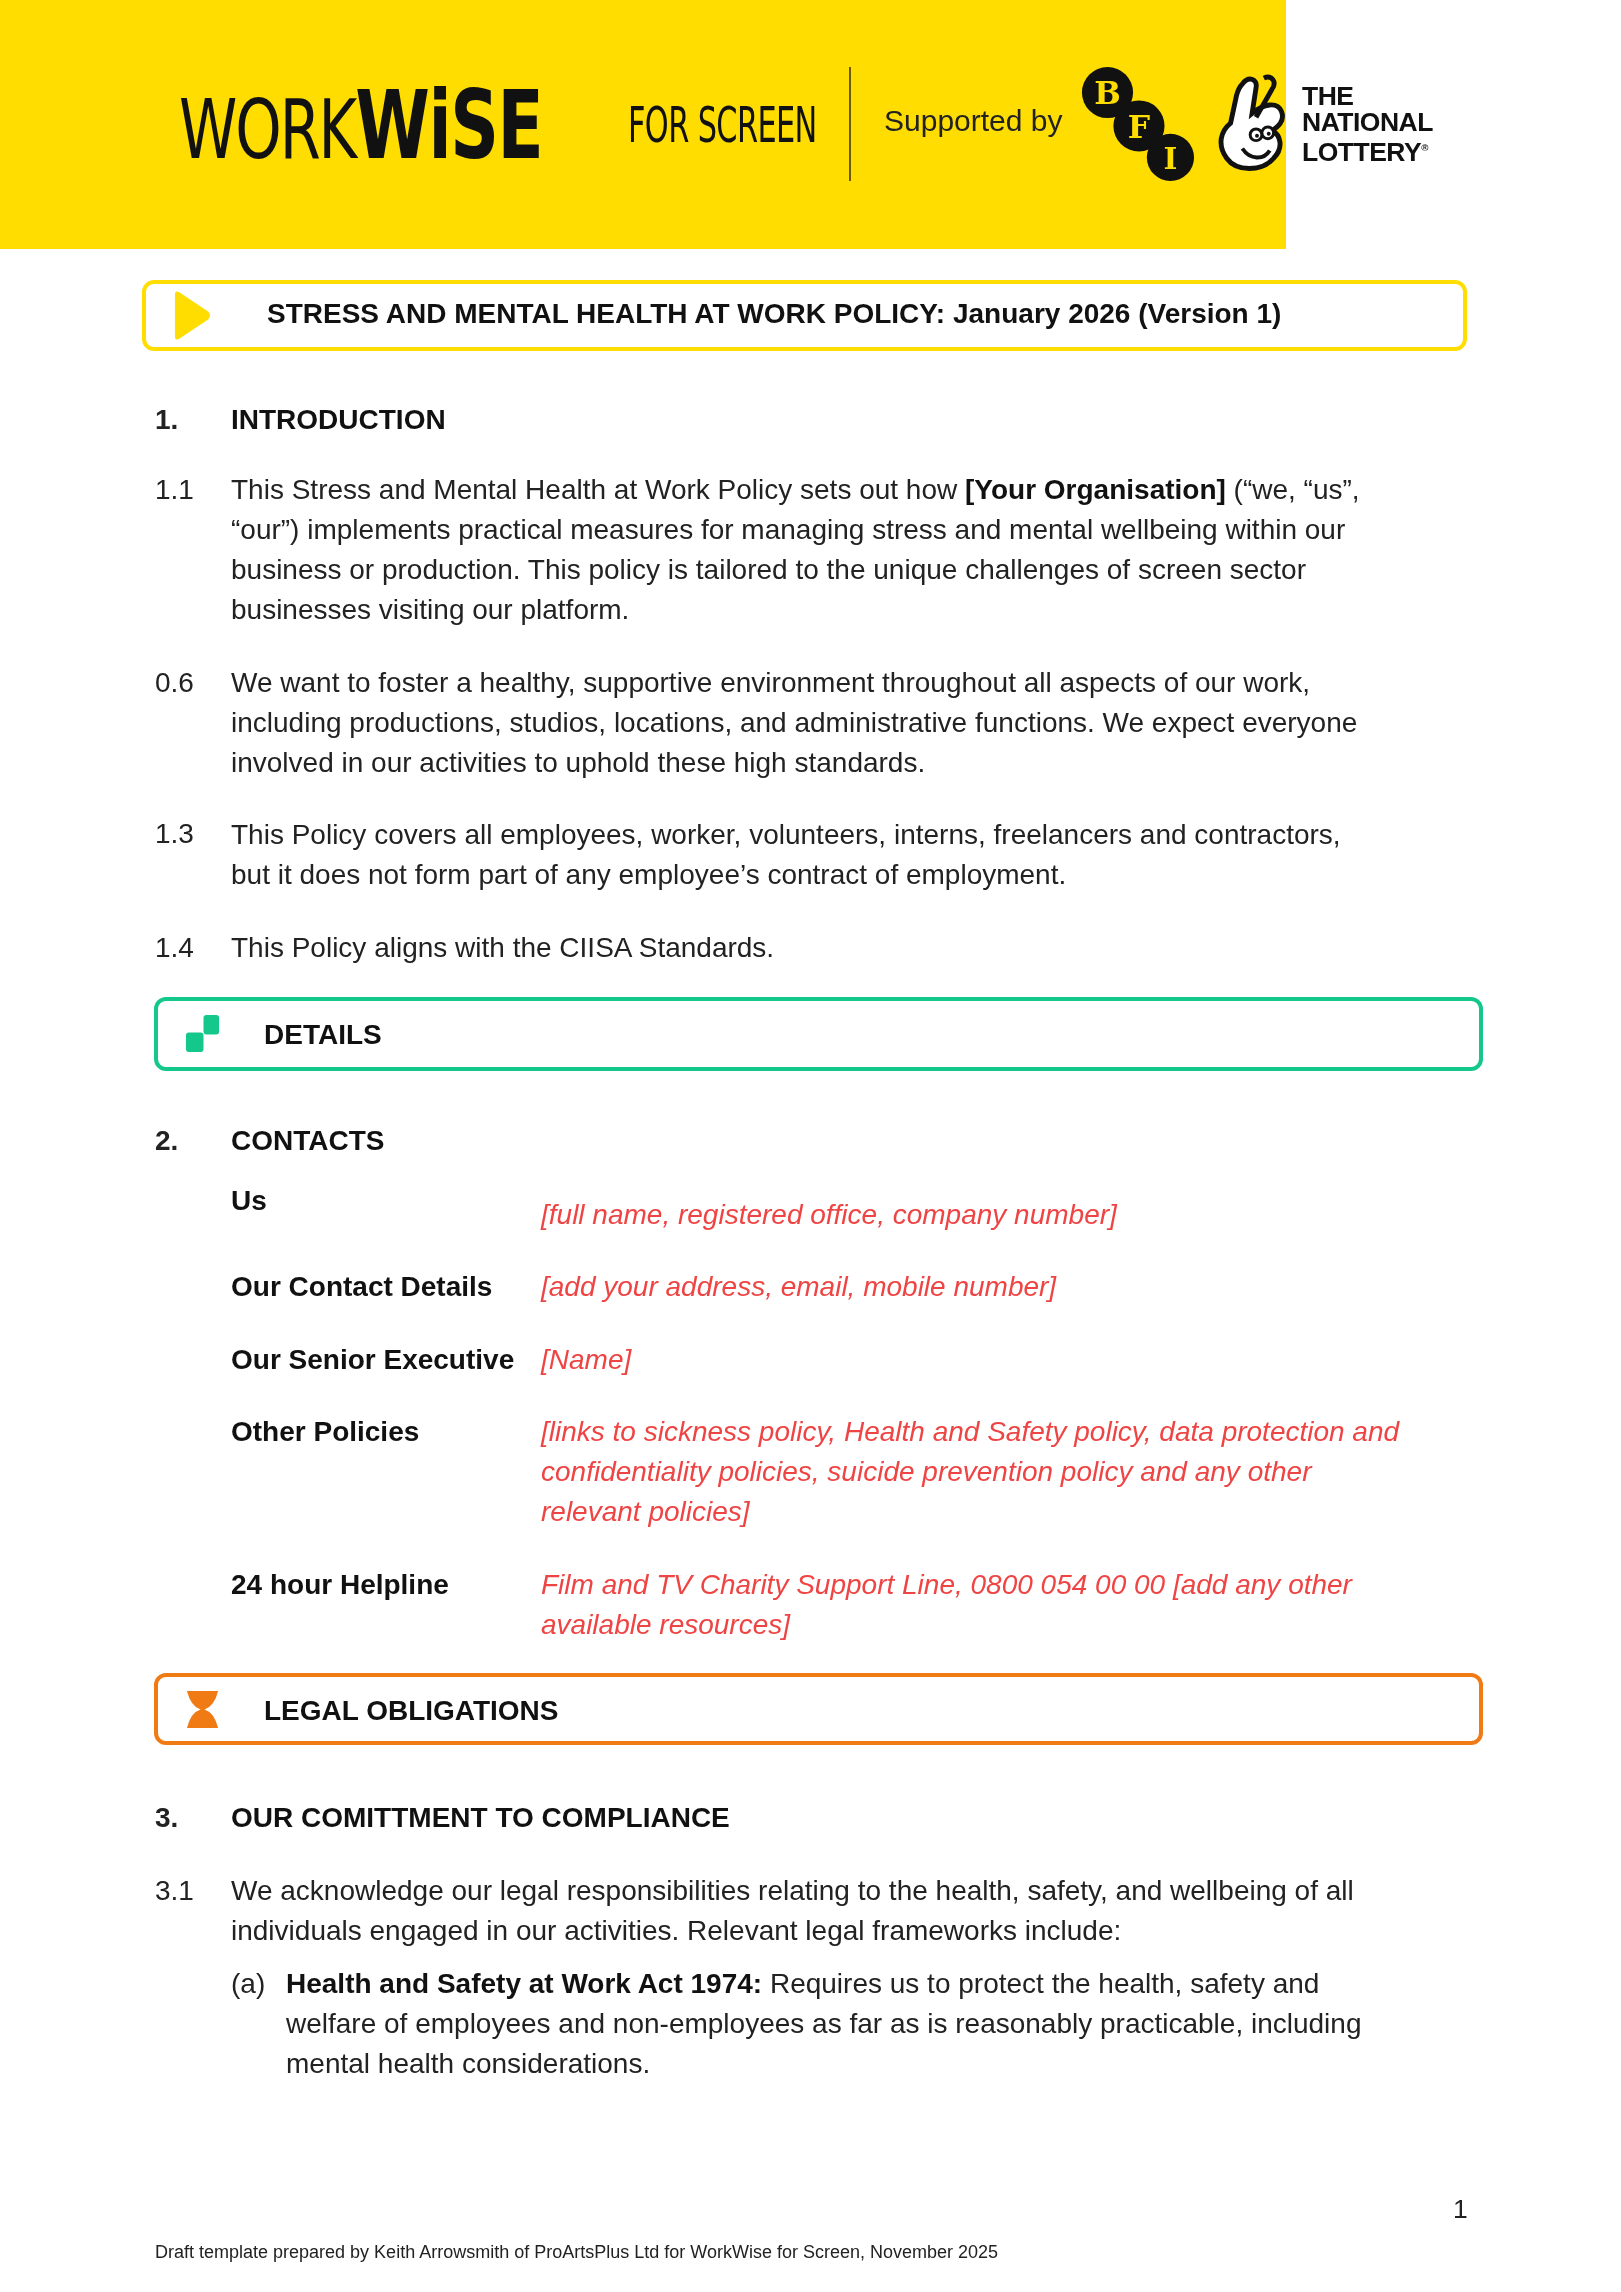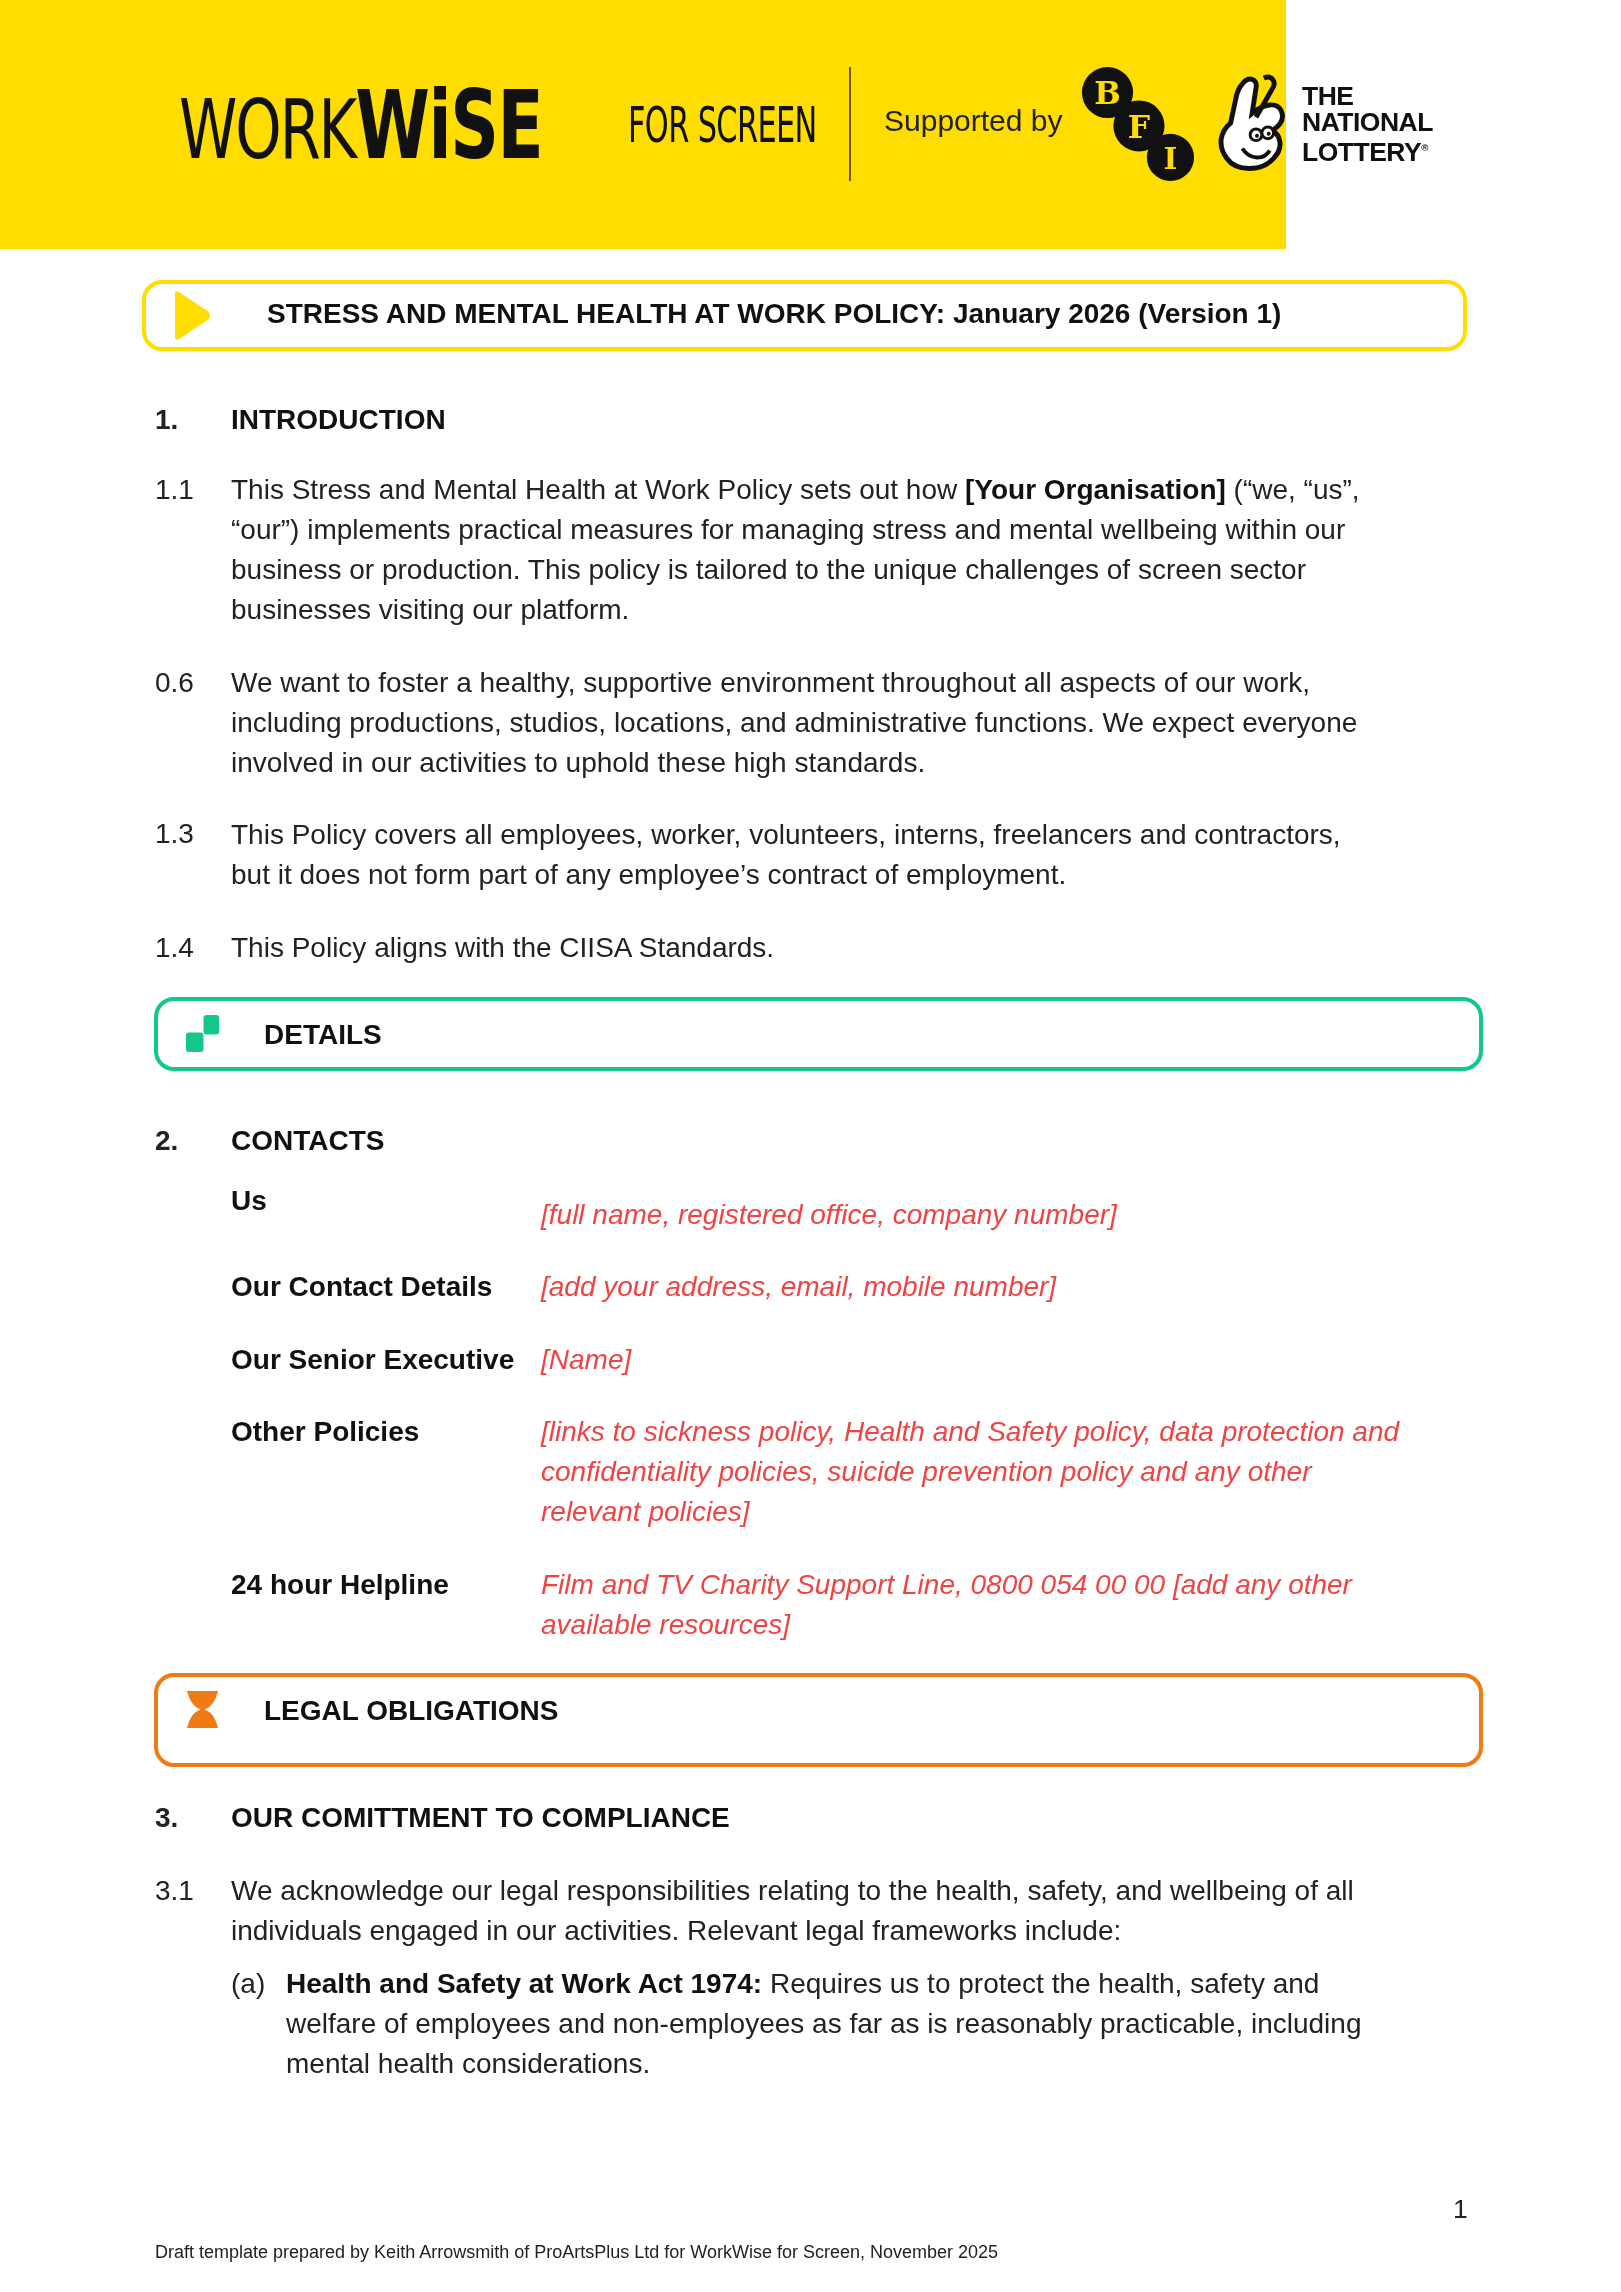--- a/index.html
+++ b/index.html
@@ -25,25 +25,25 @@
     transform: scaleX(0.62); transform-origin: left top; color: #111; letter-spacing: -1px;
   }
   .banner-divider { position: absolute; left: 849px; top: 67px; width: 2px; height: 114px; background: #6b5b00; }
   .supported { position: absolute; left: 884px; top: 104px; font-size: 30px; color: #222; }
   .bfi { position: absolute; left: 1078px; top: 65px; width: 118px; height: 118px; }
   .lottery-hand { position: absolute; left: 1213px; top: 74px; width: 88px; height: 102px; }
   .lottery-text { position: absolute; left: 1302px; top: 84px; font-weight: bold; font-size: 26.5px; line-height: 25.5px; color: #111; letter-spacing: -0.5px; }
   .lottery-text sup { font-size: 9.8px; }
 
   .box {
-    position: absolute; background: #fff; border-radius: 20px; box-sizing: border-box;
+    position: absolute; background: #fff; border-radius: 12px; box-sizing: border-box;
   }
   .box-title { position: absolute; left: 142px; top: 280px; width: 1325px; height: 71px; border: 4.9px solid #FFDD00; }
   .box-details { position: absolute; left: 154px; top: 997px; width: 1329px; height: 74px; border: 4.9px solid #14C78A; padding-left: 40px; }
-  .box-legal { position: absolute; left: 154px; top: 1673px; width: 1329px; height: 94px; border: 4.9px solid #F07A14; }
+  .box-legal { position: absolute; left: 154px; top: 1673px; width: 1329px; height: 72px; border: 4.9px solid #F07A14; }
   .box-label { position: absolute; left: 116px; font-weight: bold; font-size: 28px; color: #111; white-space: nowrap; }
   .box-title .box-label { top: 13.7px; left: 121px; }
   .box-details .box-label, .box-legal .box-label { top: 17.6px; left: 106px; }
   .box-icon { position: absolute; }
 
   .h { position: absolute; font-weight: bold; font-size: 28px; color: #111; }
   .num { position: absolute; font-size: 28px; color: #222; }
   .para { position: absolute; font-size: 28px; line-height: 40px; color: #222; }
   .para b { font-weight: bold; color: #111; }
   .row-label { position: absolute; left: 231px; font-weight: bold; font-size: 28px; color: #111; }

